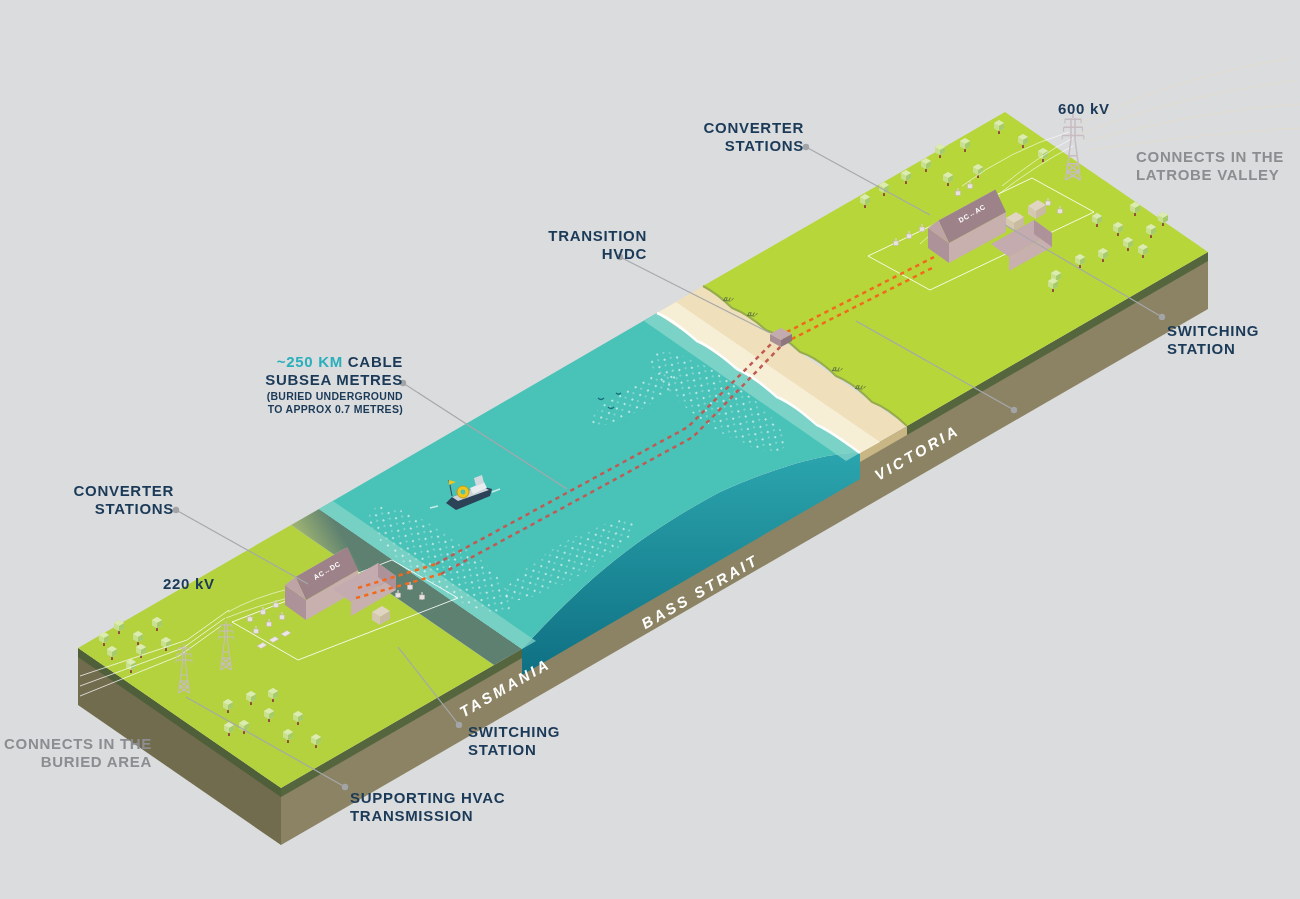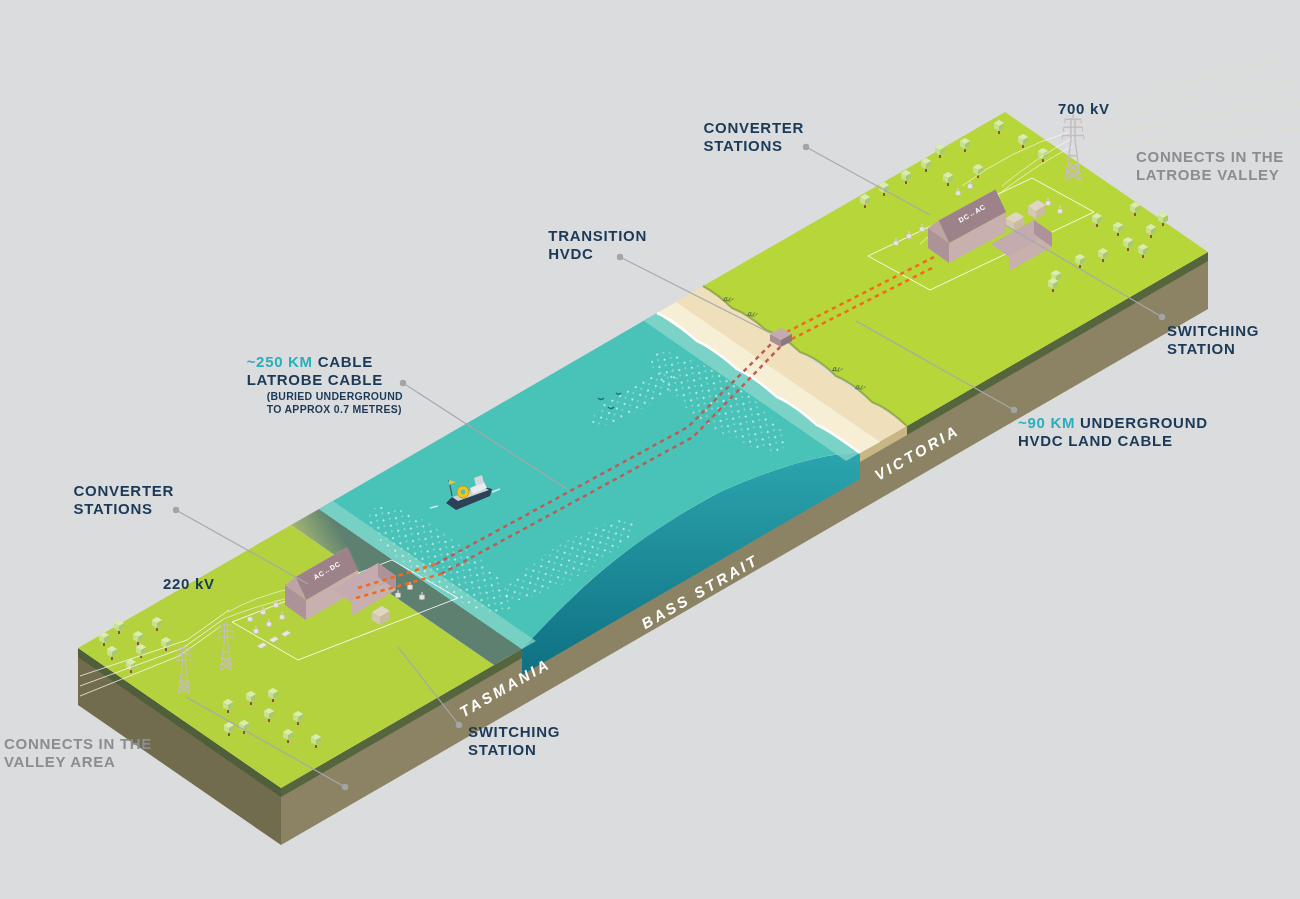--- a/index.html
+++ b/index.html
@@ -1,23 +1,23 @@
 <!DOCTYPE html>
 <html><head>
 <meta charset="utf-8">
 <style>
   html,body{margin:0;padding:0;}
   #stage{position:relative;width:1300px;height:899px;background:#DBDCDE;overflow:hidden;
     font-family:"Liberation Sans",sans-serif;}
   svg{position:absolute;left:0;top:0;}
   .lbl{position:absolute;font-weight:bold;color:#1A3A58;font-size:15px;line-height:1.22;
     letter-spacing:.7px;white-space:nowrap;}
-  .lbl.right{}
+  .lbl.right{text-align:right;}
   .lbl.gray{color:#8B8D90;font-size:15px;}
-  .accent{color:#29B0BC;}
+  .accent{color:#29B0BC;margin-left:16px;}
   .note{font-size:10.5px;letter-spacing:.3px;line-height:1.25;padding-left:20px;}
   .edge{position:absolute;color:#ffffff;font-style:italic;font-weight:bold;
     letter-spacing:3px;font-size:15px;text-align:center;transform:rotate(-30deg);}
   .bldg{position:absolute;color:#ffffff;font-weight:bold;font-size:7px;letter-spacing:.5px;
     text-align:center;transform:rotate(-30deg);width:44px;}
 </style>
 </head>
 <body>
 
 <div id="stage">
@@ -259,69 +259,69 @@
         <circle cx="345" cy="787" r="3.2"></circle>
   </g>
 </svg>
 
 <div class="lbl right" style="right:496px;top:119px;">
   <div>CONVERTER</div>
   <div>STATIONS</div>
 </div>
 
 <div class="lbl" style="left:1058px;top:100px;">
-  <span>700 kV</span>
+  <span>600 kV</span>
 </div>
 
 <div class="lbl gray" style="left:1136px;top:148px;">
   <div>CONNECTS IN THE</div>
   <div>LATROBE VALLEY</div>
 </div>
 
 <div class="lbl right" style="right:653px;top:227px;">
   <div>TRANSITION</div>
   <div>HVDC</div>
 </div>
 
 <div class="lbl" style="left:1167px;top:322px;">
   <div>SWITCHING</div>
   <div>STATION</div>
 </div>
 
 <div class="lbl right" style="right:897px;top:353px;">
   <div><span class="accent">~250 KM</span><span> CABLE</span></div>
-  <div>LATROBE CABLE</div>
+  <div>SUBSEA METRES</div>
   <div class="note">(BURIED UNDERGROUND</div>
   <div class="note">TO APPROX 0.7 METRES)</div>
 </div>
 
-<div class="lbl" style="left:1018px;top:414px;">
-  <div><span class="accent">~90 KM</span><span> UNDERGROUND</span></div>
-  <div>HVDC LAND CABLE</div>
-</div>
 
 <div class="lbl right" style="right:1126px;top:482px;">
   <div>CONVERTER</div>
   <div>STATIONS</div>
 </div>
 
 <div class="lbl" style="left:163px;top:575px;">
   <span>220 kV</span>
 </div>
 
 <div class="lbl gray right" style="right:1148px;top:735px;">
   <div>CONNECTS IN THE</div>
-  <div>VALLEY AREA</div>
+  <div>BURIED AREA</div>
 </div>
 
 <div class="lbl" style="left:468px;top:723px;">
   <div>SWITCHING</div>
   <div>STATION</div>
 </div>
 
+<div class="lbl" style="left:350px;top:789px;">
+  <div>SUPPORTING HVAC</div>
+  <div>TRANSMISSION</div>
+</div>
 
 <div class="edge" style="left:440px;top:679px;width:130px;">
   <span>TASMANIA</span>
 </div>
 <div class="edge" style="left:612px;top:583px;width:176px;">
   <span>BASS STRAIT</span>
 </div>
 <div class="edge" style="left:852px;top:444px;width:130px;">
   <span>VICTORIA</span>
 </div>

